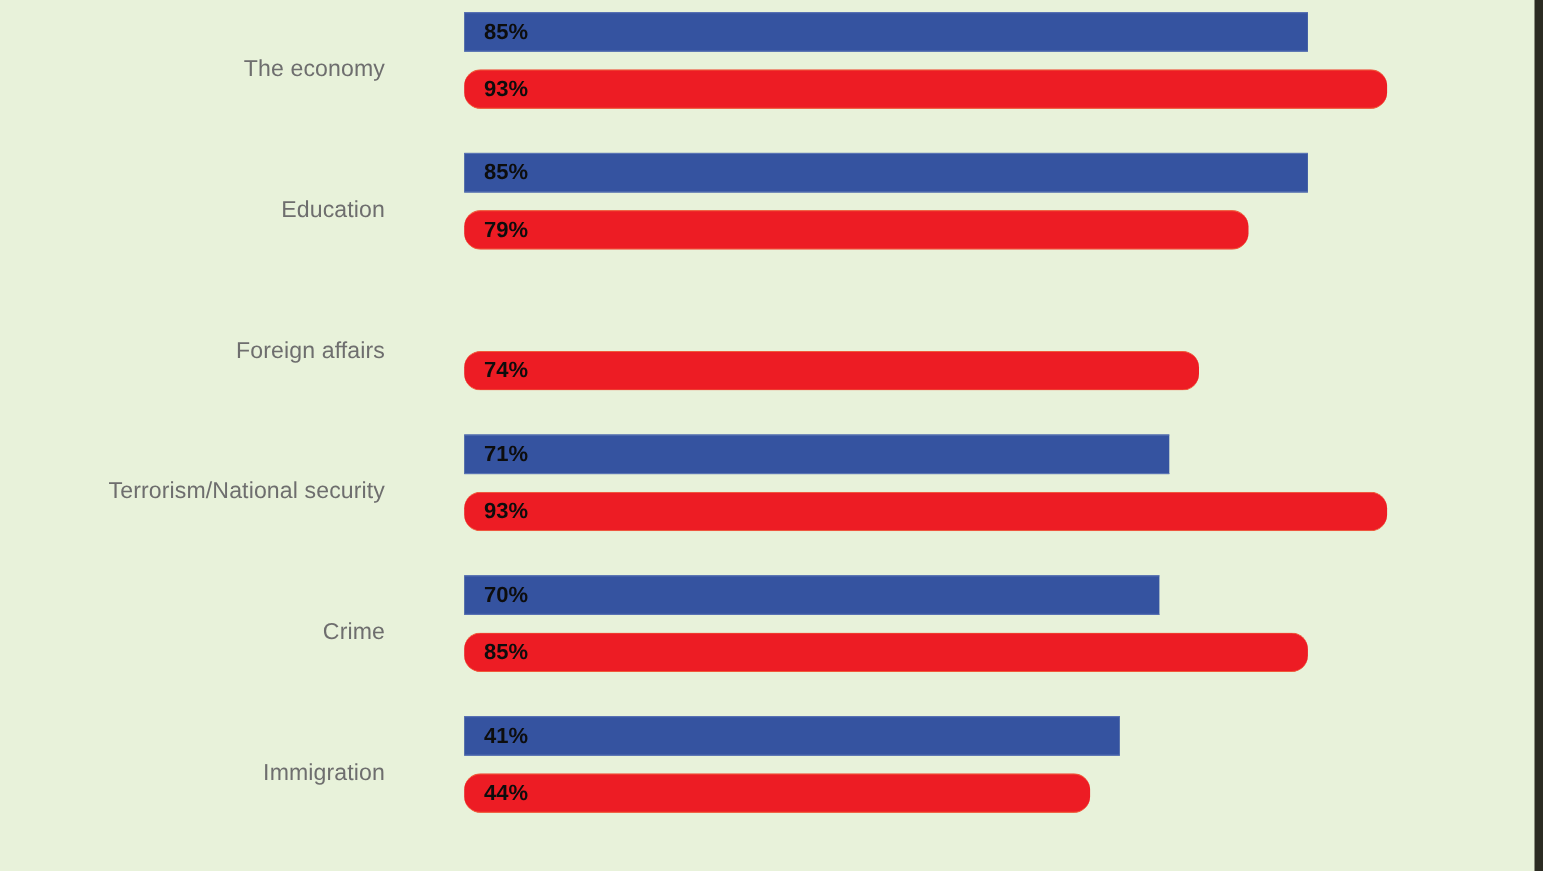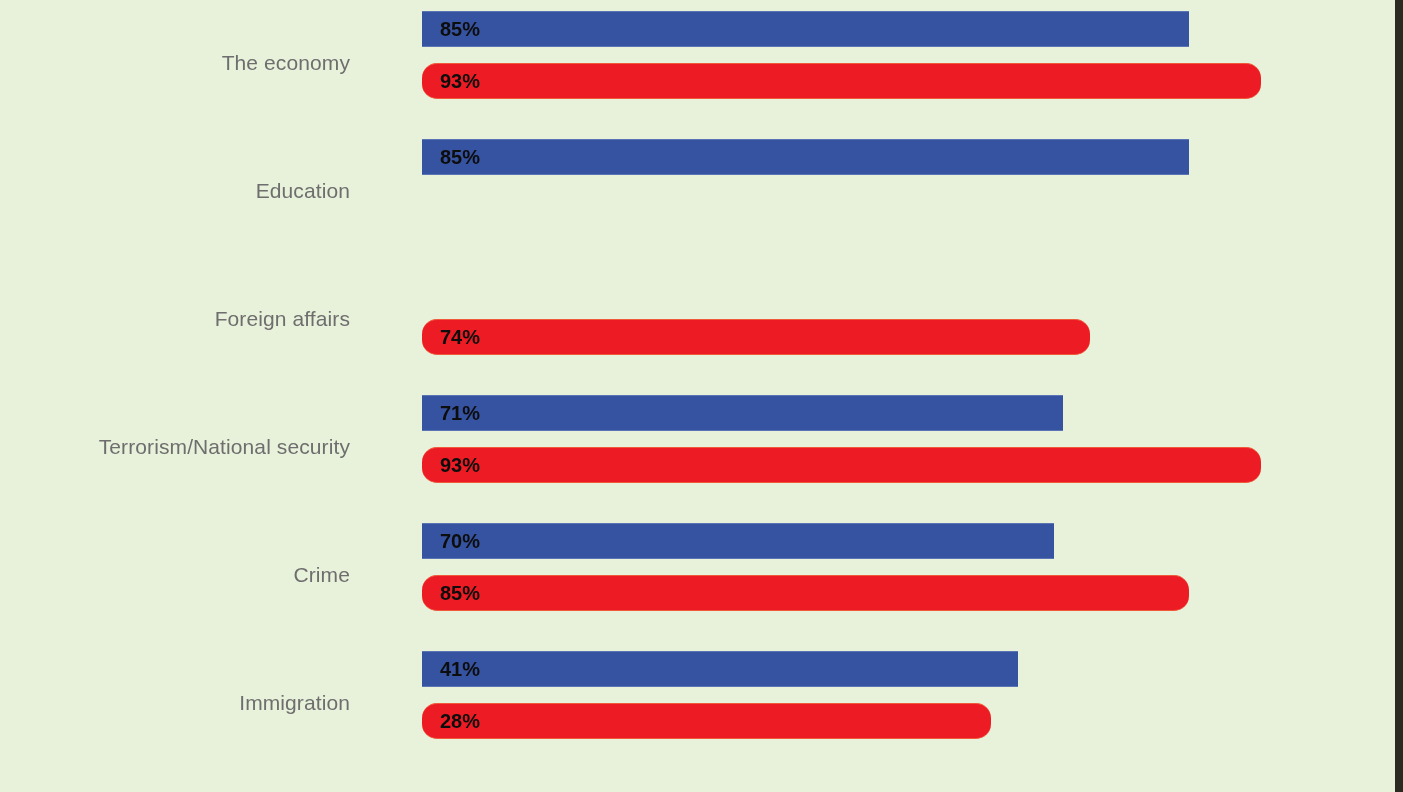--- a/index.html
+++ b/index.html
@@ -120,20 +120,23 @@
         </div>
       </div>
     </div>
 
     <div class="bar-group" style="top:139px;">
       <div class="category-label">Education</div>
       <div class="bars">
         <div class="bar blue" style="width:767px;">
           <span class="bar-value">85%</span>
         </div>
+        <div class="bar red" style="width:713px;">
+          <span class="bar-value">79%</span>
+        </div>
       </div>
     </div>
 
     <div class="bar-group" style="top:267px;">
       <div class="category-label">Foreign affairs</div>
       <div class="bars">
         <div class="bar red" style="width:668px;">
           <span class="bar-value">74%</span>
         </div>
       </div>
@@ -163,21 +166,21 @@
       </div>
     </div>
 
     <div class="bar-group" style="top:651px;">
       <div class="category-label">Immigration</div>
       <div class="bars">
         <div class="bar blue" style="width:596px;">
           <span class="bar-value">41%</span>
         </div>
         <div class="bar red" style="width:569px;">
-          <span class="bar-value">28%</span>
+          <span class="bar-value">44%</span>
         </div>
       </div>
     </div>
 
   </div>
 
   <div id="right-edge-border"></div>
 
 </div>
 

